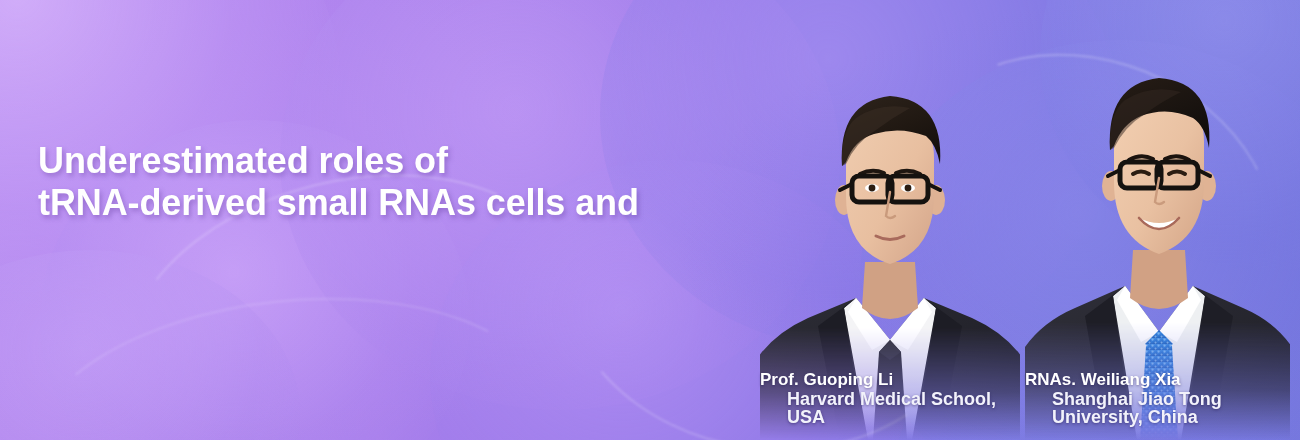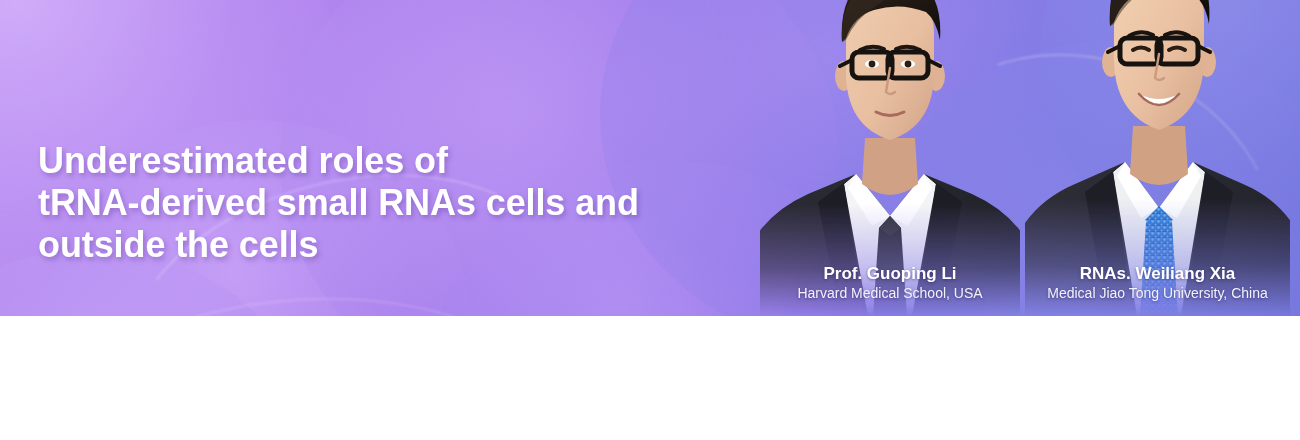--- a/index.html
+++ b/index.html
@@ -5,21 +5,21 @@
   html, body {
     margin: 0;
     padding: 0;
     background: #ffffff;
   }
   * { box-sizing: border-box; }
 
   .banner {
     position: relative;
     width: 1300px;
-    height: 316px;
+    height: 440px;
     overflow: hidden;
     font-family: "Liberation Sans", sans-serif;
     background: #a87ae8;
   }
 
   
   .bg-base {
     position: absolute;
     inset: 0;
     background:
@@ -170,39 +170,39 @@
     -webkit-mask-image: linear-gradient(to bottom, #000 0%, #000 72%, rgba(0,0,0,0.55) 88%, rgba(0,0,0,0) 100%);
     mask-image: linear-gradient(to bottom, #000 0%, #000 72%, rgba(0,0,0,0.55) 88%, rgba(0,0,0,0) 100%);
   }
 
   .portrait-svg { position: absolute; left: 0; top: 0; width: 100%; height: 100%; display: block; }
 
   .caption {
     position: absolute;
     left: 0; right: 0;
     bottom: 14px;
-    text-align: center;
     z-index: 8;
     margin-top: 34px;
   }
   .sp-name {
     display: block;
     color: #ffffff;
     font-size: 17px;
     font-weight: 700;
     line-height: 21px;
     text-shadow: 0 1px 3px rgba(40,30,90,0.55);
   }
   .sp-affil {
     display: block;
     color: #f2f2fb;
-    font-size: 14px;
-    font-weight: 400;
+    font-size: 18px;
+    font-weight: 700;
     line-height: 18px;
     text-shadow: 0 1px 3px rgba(40,30,90,0.55);
+    padding-left: 27px;
   }
 </style>
 </head>
 <body>
 
 <div class="banner">
 
   <div class="bg-base"></div>
   <div class="bubble b1"></div>
   <div class="bubble b2"></div>
@@ -214,21 +214,20 @@
   <div class="bubble b8"></div>
   <div class="arc a1"></div>
   <div class="arc a2"></div>
   <div class="arc a3"></div>
   <div class="arc a4"></div>
   <div class="bg-veil"></div>
 
   <div class="title-block">
     <span class="title-line">Underestimated roles of</span>
     <span class="title-line">tRNA-derived small RNAs cells and</span>
-    <span class="title-line">outside the cells</span>
   </div>
 
   <div class="speaker speaker-1">
     <div class="photo">
       <svg class="portrait-svg" viewBox="0 0 260 400" preserveAspectRatio="xMidYMax meet">
         <defs>
           <linearGradient id="s1skin" x1="0" y1="0" x2="1" y2="1">
             <stop offset="0%" stop-color="#f0cdb0"></stop>
             <stop offset="55%" stop-color="#e8bfa0"></stop>
             <stop offset="100%" stop-color="#d3a489"></stop>
@@ -363,17 +362,17 @@
         </g>
 
         <path d="M134 158 L130 182 Q134 186 139 182" stroke="#ca9b7d" stroke-width="2.4" fill="none" stroke-linecap="round"></path>
 
         <path d="M114 198 Q134 218 154 198 Q134 208 114 198 Z" fill="#ffffff"></path>
         <path d="M114 198 Q134 220 154 198" stroke="#a8695a" stroke-width="2.6" fill="none" stroke-linecap="round"></path>
       </svg>
     </div>
     <div class="caption">
       <span class="sp-name">RNAs. Weiliang Xia</span>
-      <span class="sp-affil">Medical Jiao Tong University, China</span>
+      <span class="sp-affil">Shanghai Jiao Tong University, China</span>
     </div>
   </div>
 
 </div>
 
 </body></html>

